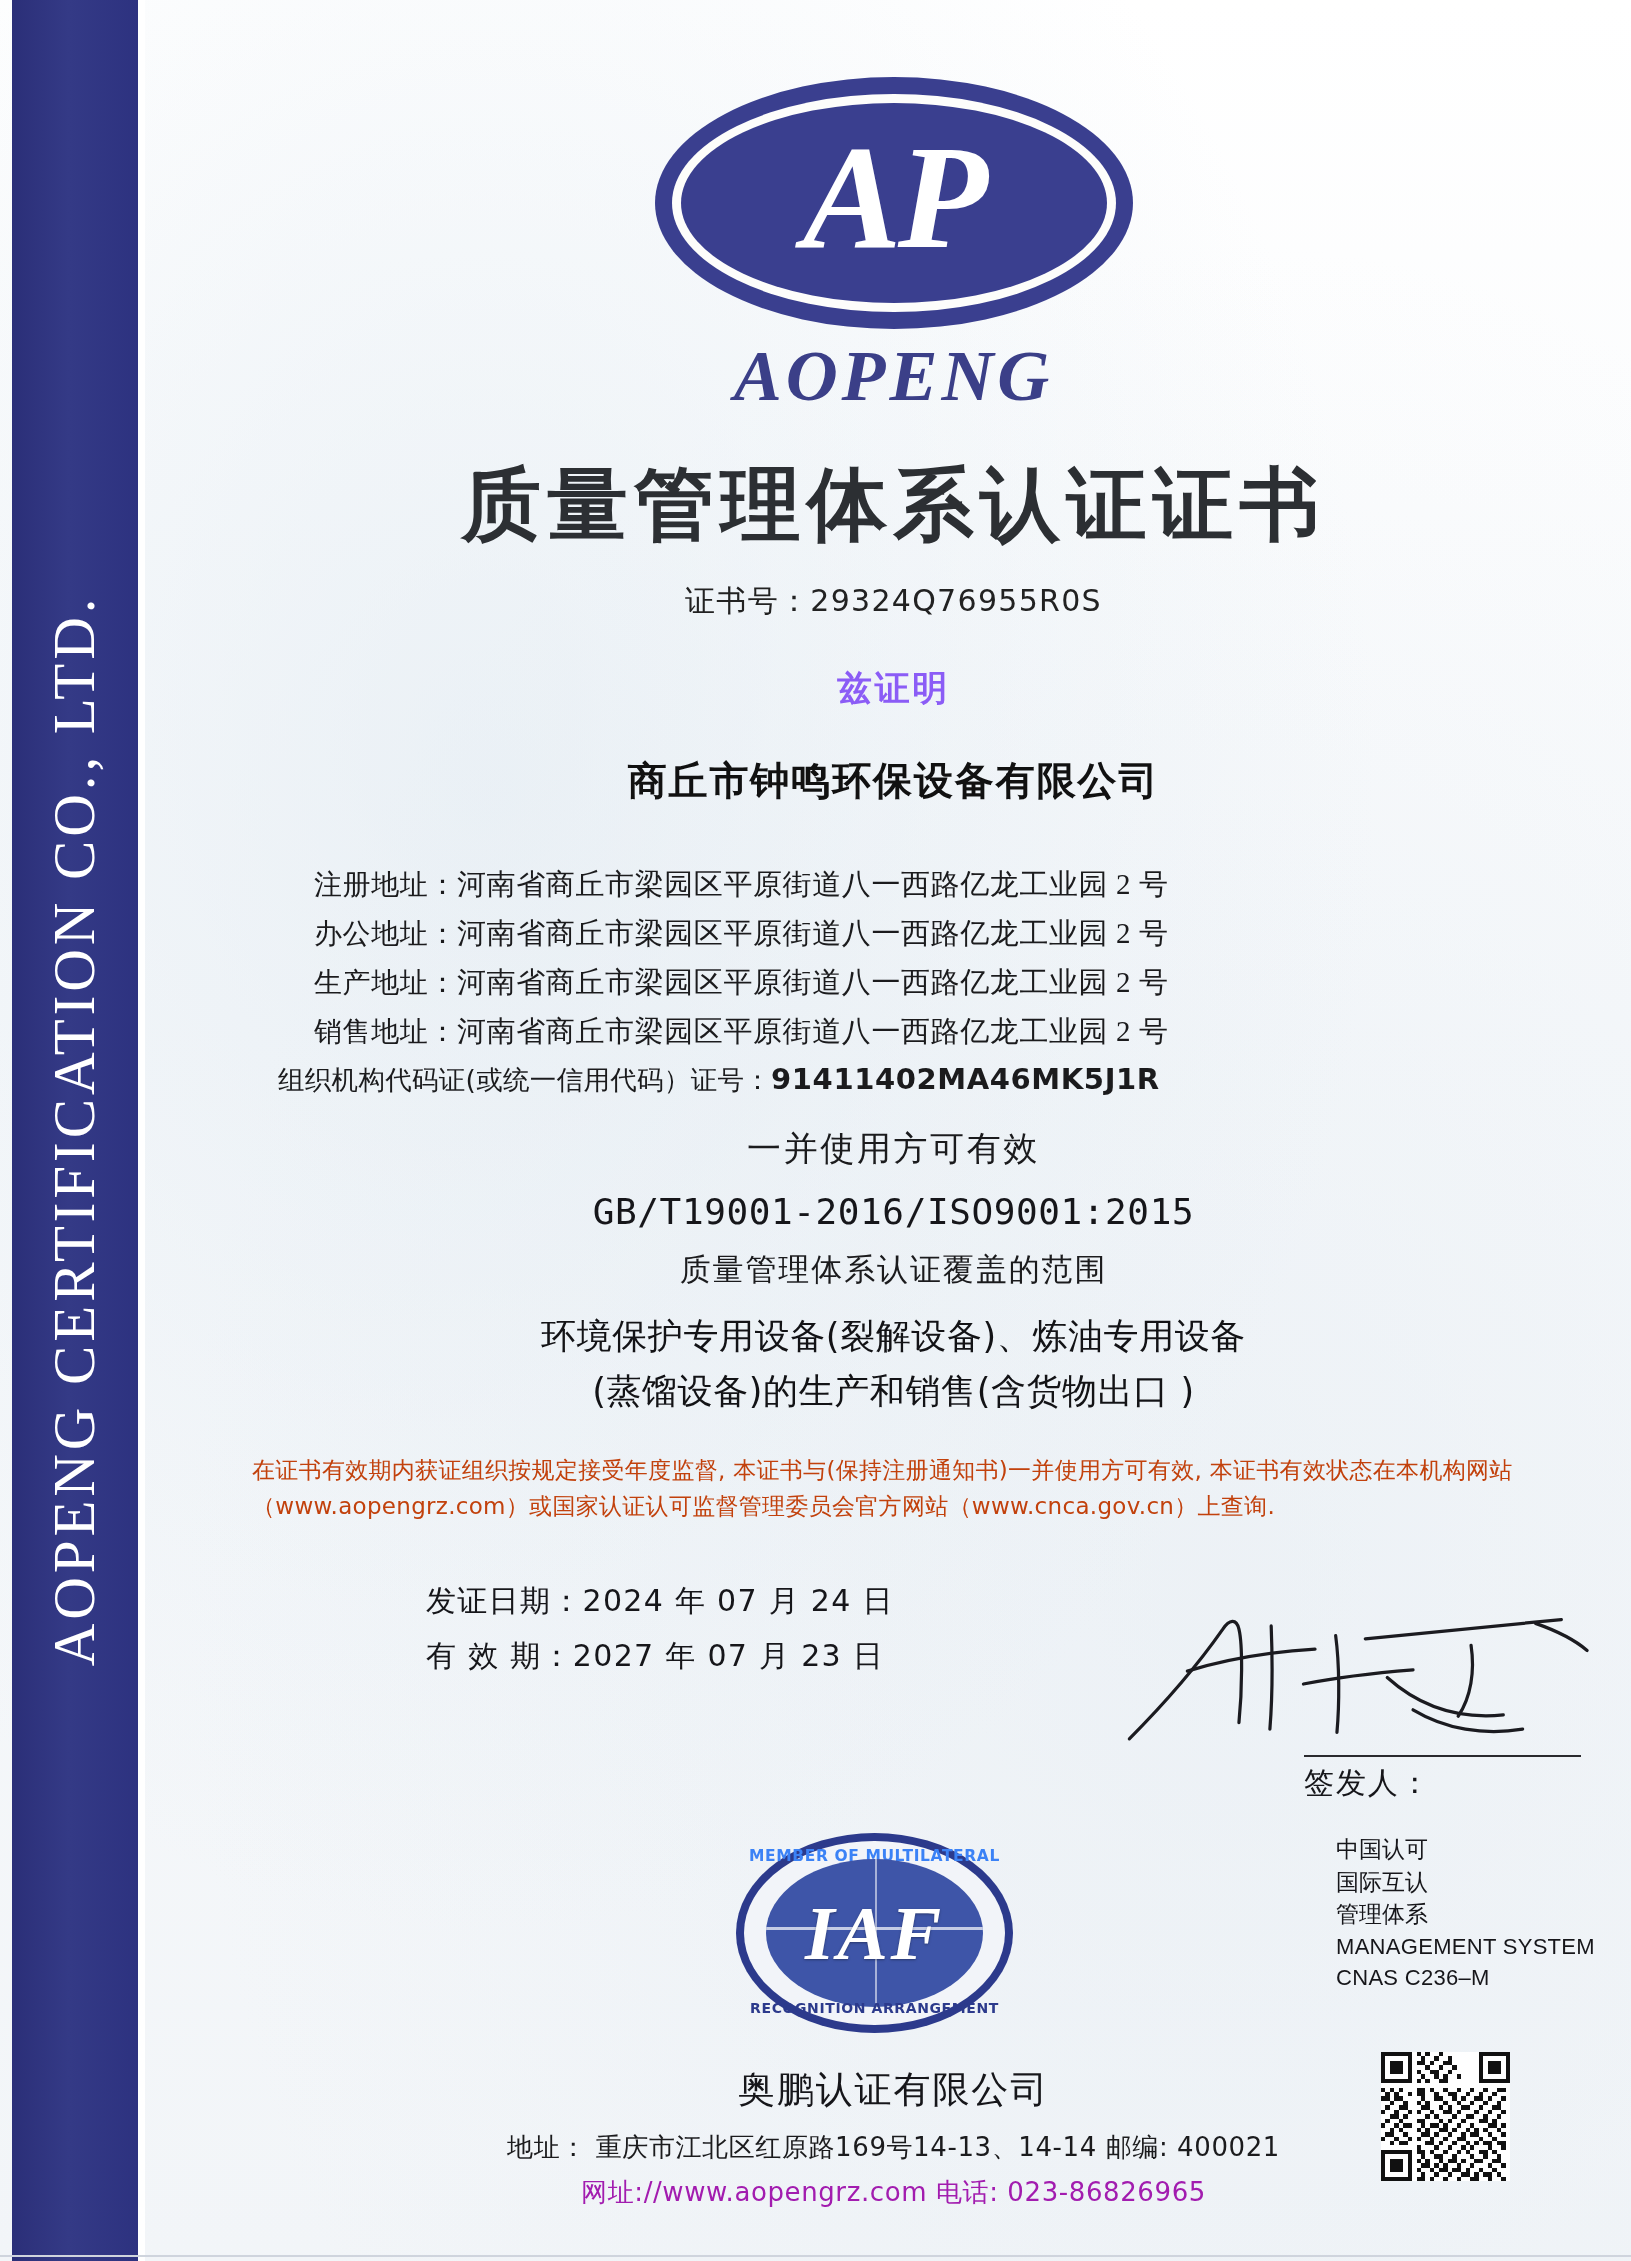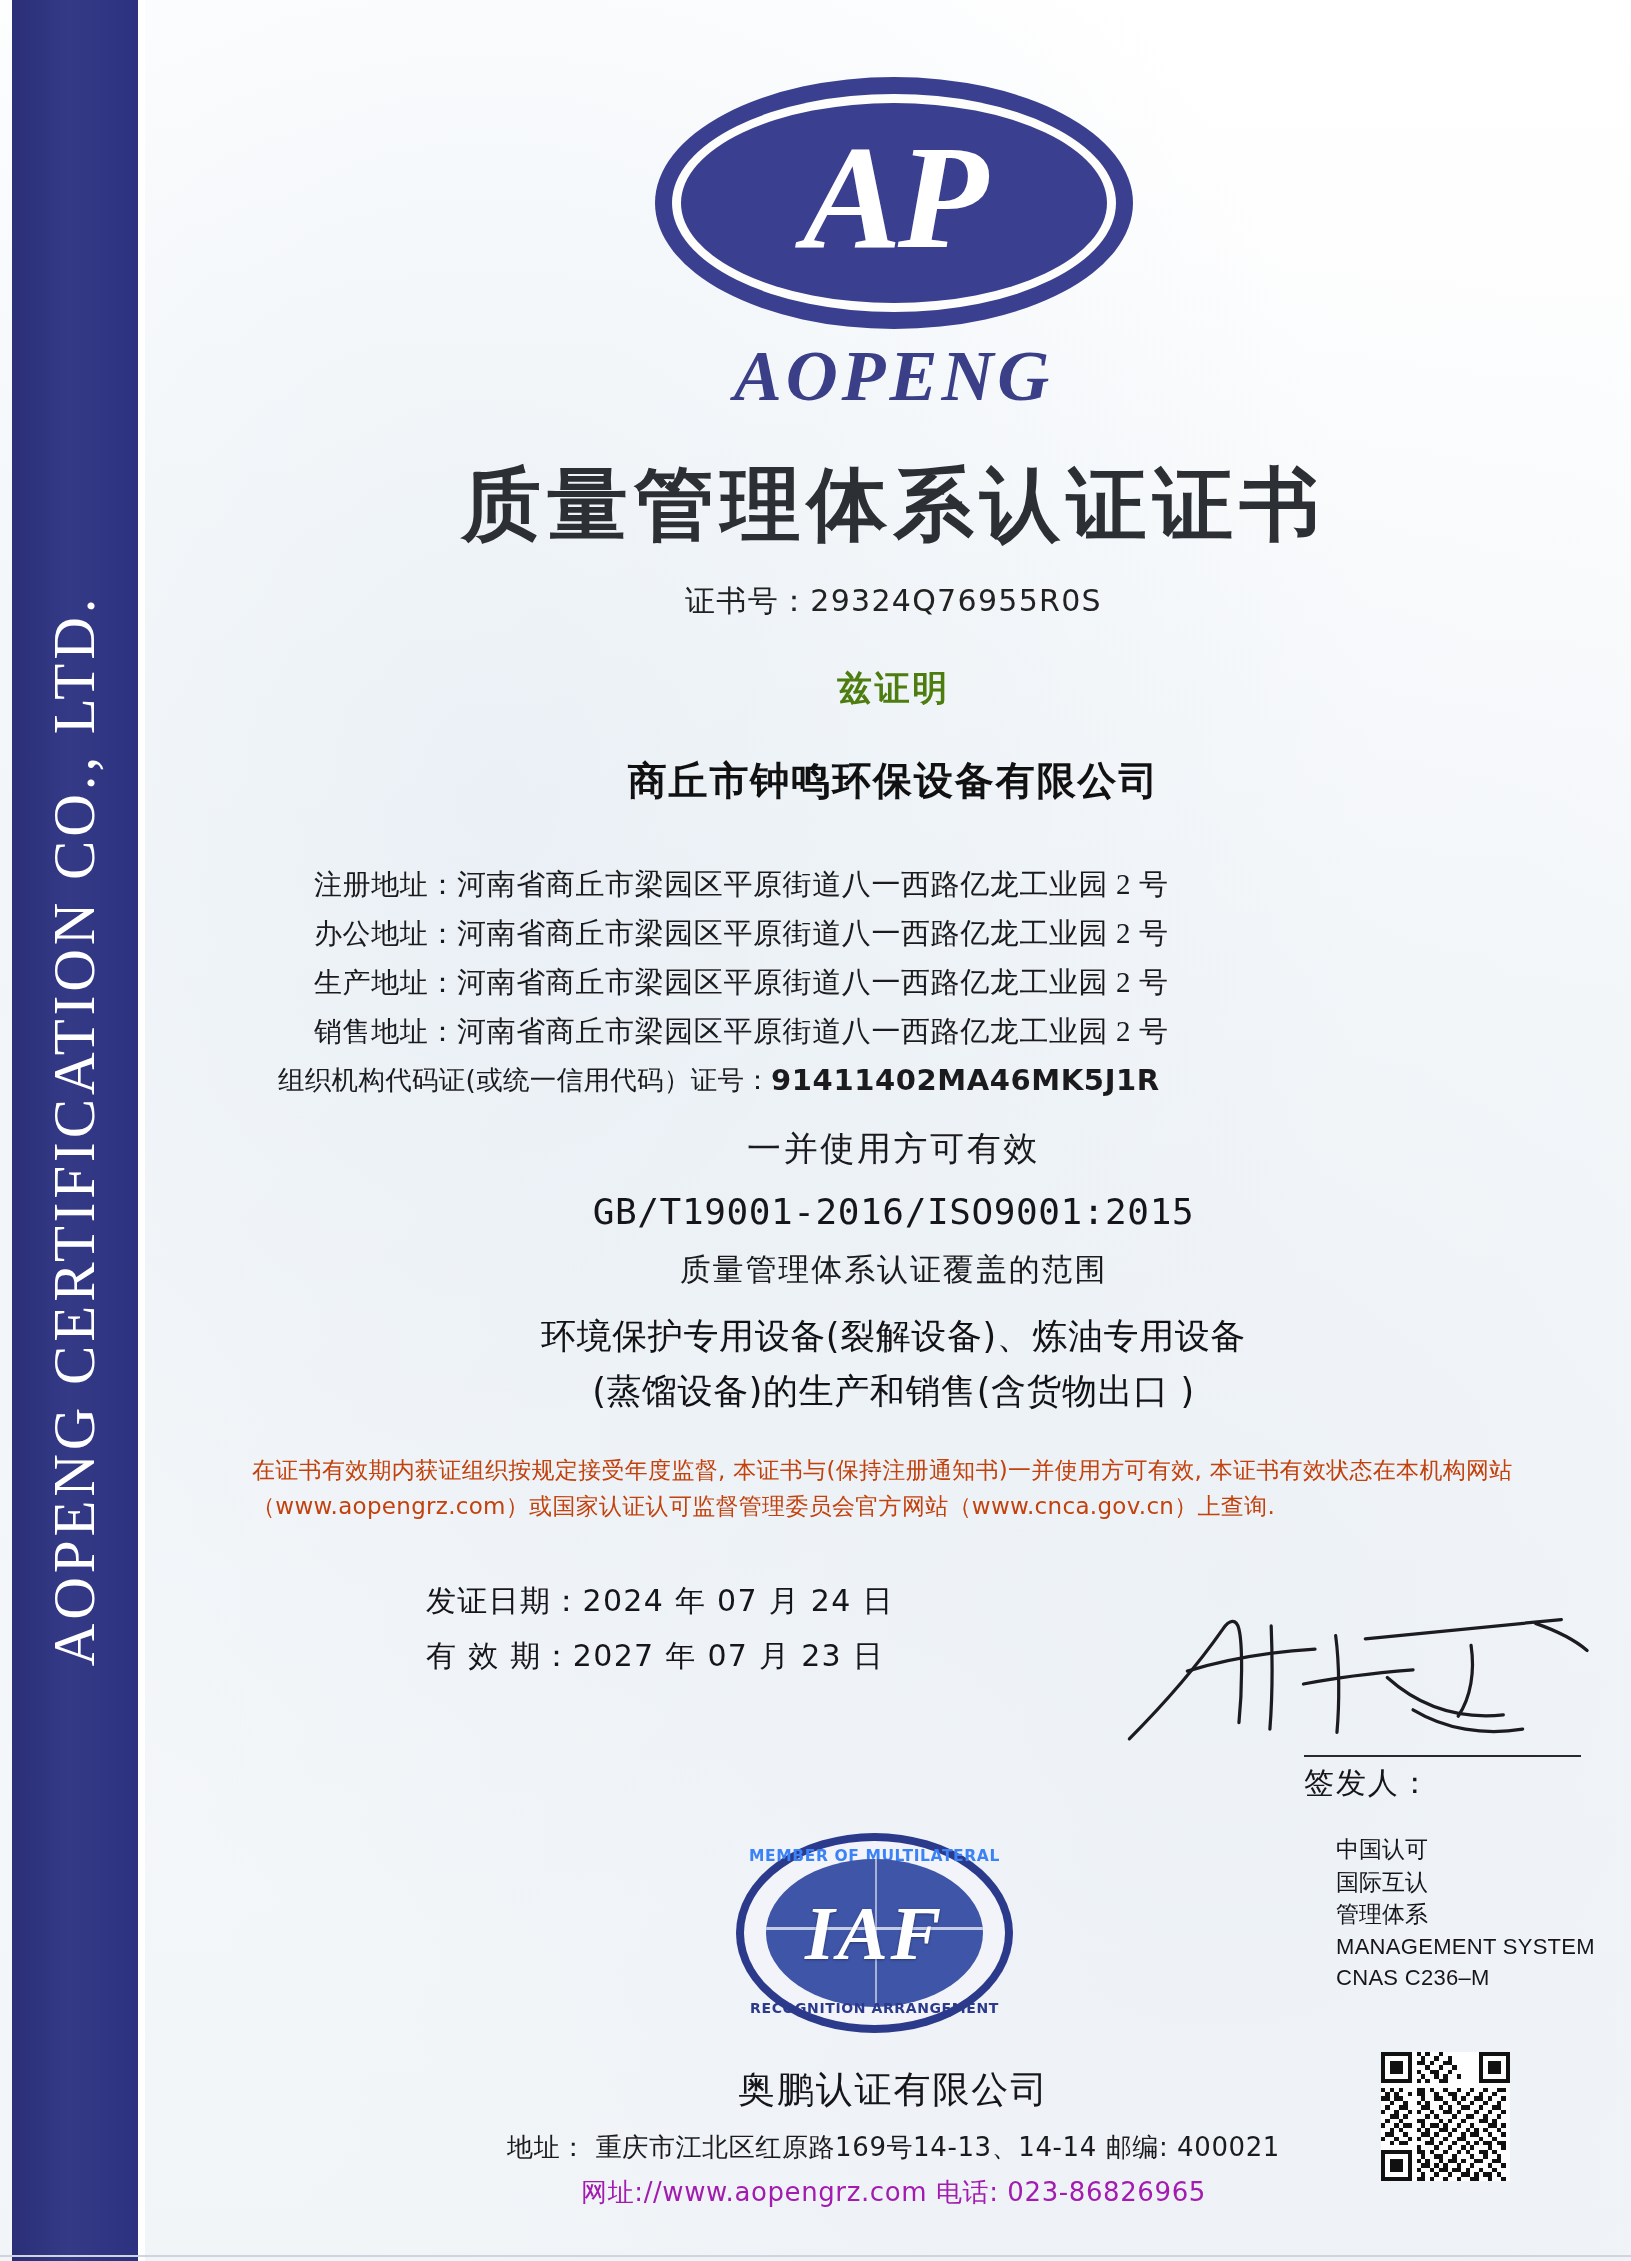--- a/index.html
+++ b/index.html
@@ -155,21 +155,21 @@
     color: #222;
   }
   .hereby {
     position: absolute;
     left: 0; top: 665px; width: 1477px;
     text-align: center;
     font-family: Liberation Serif, serif;
     font-weight: 700;
     font-size: 35px;
     letter-spacing: 2.6px;
-    color: #4d7c0f;
+    color: #8b5cf6;
   }
   .company {
     position: absolute;
     left: 0; top: 754px; width: 1477px;
     text-align: center;
     font-family: "DejaVu Sans", sans-serif;
     font-weight: 700;
     font-size: 39px;
     letter-spacing: 1.9px;
     color: #111;
@@ -198,21 +198,21 @@
     font-family: "Liberation Serif", serif;
     font-size: 29px;
   }
   .code-row {
     margin-top: 10.3px;
     font-family: "DejaVu Sans", sans-serif;
     font-size: 26.5px;
     color: #1b1b1d;
     letter-spacing: 0.3px;
     display: flex;
-    align-items: center;
+    align-items: flex-start;
   }
   .code-row .code-val {
     font-weight: 700;
     font-size: 29px;
     letter-spacing: 0.6px;
   }
 
   
   .conform {
     position: absolute;

